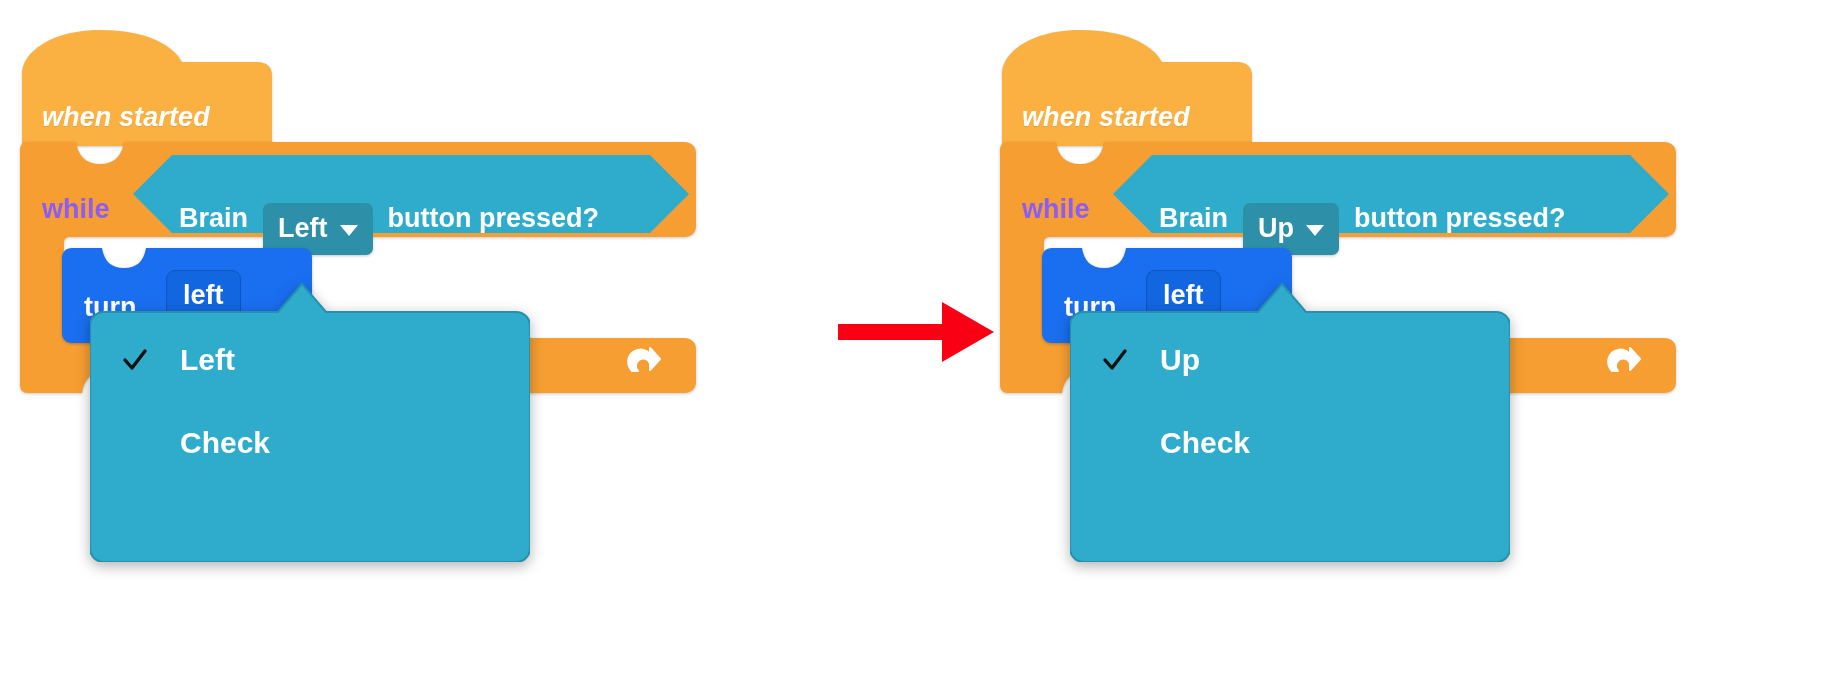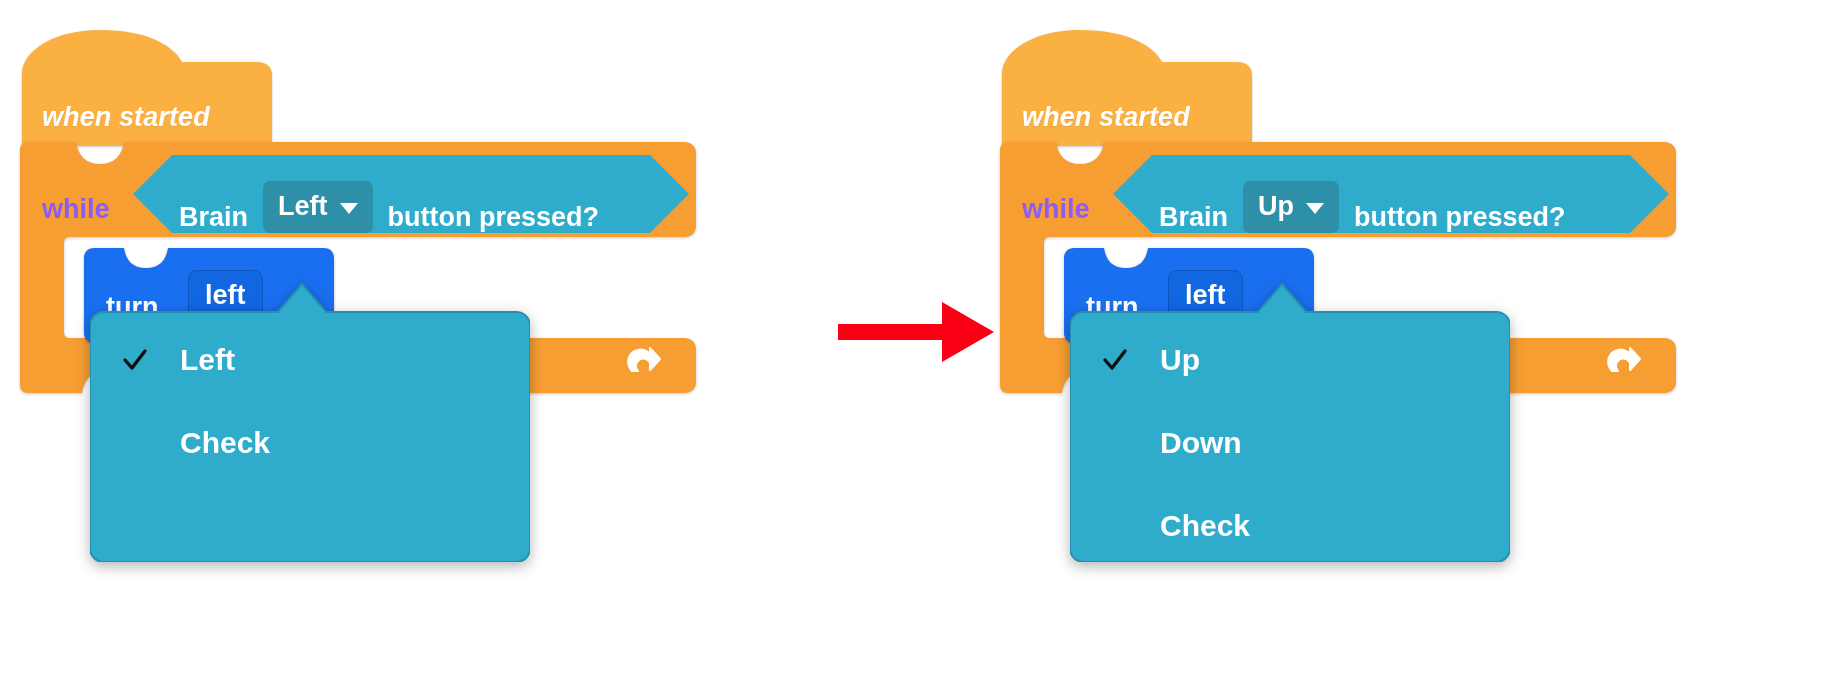--- a/index.html
+++ b/index.html
@@ -53,22 +53,22 @@
 
   
   .bool-block {
     position: absolute;
     left: 113px; top: 13px;
     width: 556px; height: 78px;
   }
   .bool-svg { position:absolute; inset:0; width:100%; height:100%; display:block; }
   .bool-row {
     position:absolute; inset:0;
-    display:flex; align-items:flex-end;
-    padding-left: 46px; gap: 15px;
+    display:flex; align-items:flex-start;
+    padding-left: 46px; gap: 15px; margin-top: 48px;
   }
   .bool-text {
     font-size: 27px; font-weight: 700; color:#ffffff; white-space:nowrap;
   }
   .dropdown-field {
     background: #2E8FA8;
     border-radius: 7px;
     padding: 10px 15px 11px 15px;
     display: inline-flex; align-items: center; gap: 12px;
     cursor: pointer;
@@ -82,21 +82,20 @@
     border-right: 9px solid transparent;
     border-top: 11px solid #ffffff;
     margin-top: 3px;
   }
 
   
   .motion-block {
     position: absolute;
     width: 250px; height: 118px;
     filter: drop-shadow(0 1px 1.5px rgba(0,0,0,.25));
-    margin-left: 22px;
   }
   .motion-svg { position:absolute; inset:0; width:100%; height:100%; display:block; }
   .motion-label {
     position:absolute; left: 22px; top: 44px;
     font-size: 27px; font-weight: 700; color:#ffffff; white-space:nowrap;
   }
   .motion-field {
     position:absolute; left: 104px; top: 22px;
     background: #1266E0;
     border: 1.5px solid #0E55BE;
@@ -274,22 +273,19 @@
                  L440,266 C440,274 434,280 426,280 L14,280 C6,280 0,274 0,266 Z" fill="#2FACCB" stroke="#2691AC" stroke-width="2"></path>
       </svg>
       <div class="dd-items">
         <div class="dd-item">
           <svg class="dd-check" viewBox="0 0 26 26">
             <path d="M3,13 L10,21 L23,4" fill="none" stroke="#111111" stroke-width="3.4" stroke-linecap="round" stroke-linejoin="round"></path>
           </svg>
           <span class="dd-item-label">Up</span>
         </div>
         <div class="dd-item">
-          <span class="dd-item-label">Down</span>
-        </div>
-        <div class="dd-item">
           <span class="dd-item-label">Check</span>
         </div>
       </div>
     </div>
   </div>
 
 </div>
 
 </body></html>

